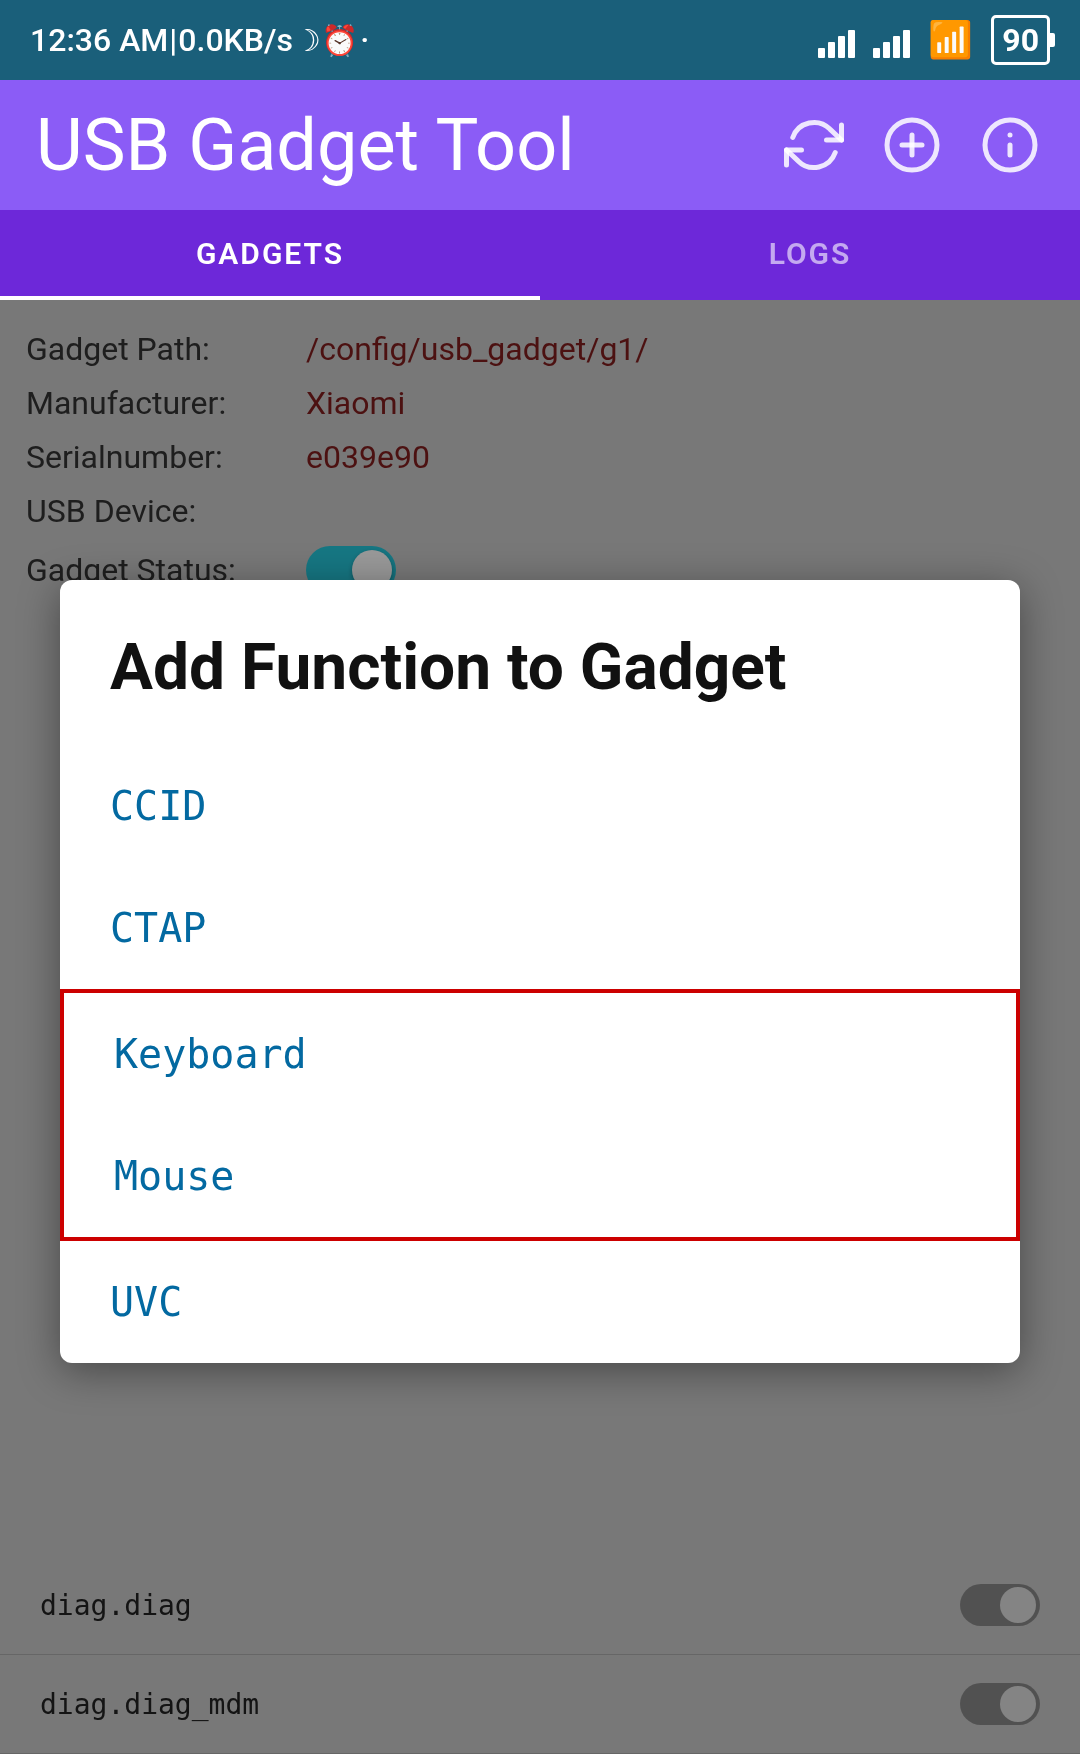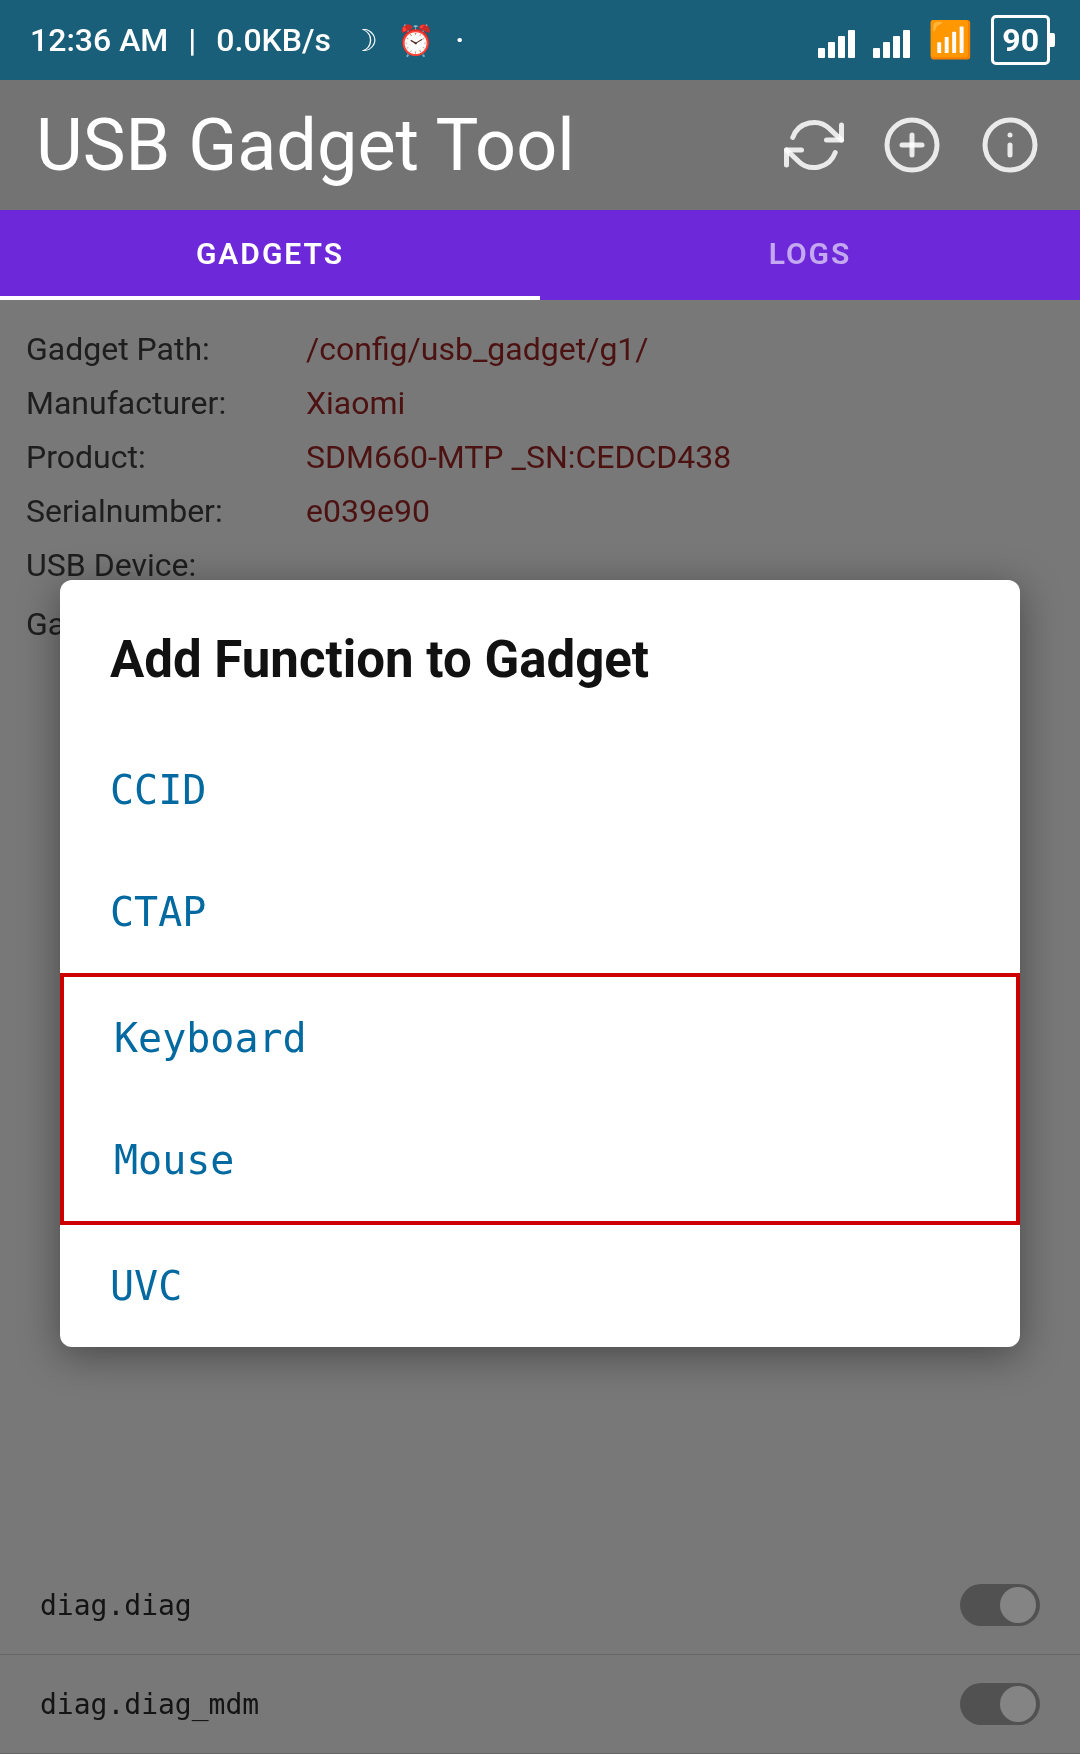--- a/index.html
+++ b/index.html
@@ -25,21 +25,21 @@
       background: #1a5f7a;
       display: flex;
       align-items: center;
       justify-content: space-between;
       padding: 0 30px;
     }
 
     .status-bar-left {
       display: flex;
       align-items: center;
-      gap: 20px;
+      gap: 1px;
       color: #ffffff;
       font-size: 32px;
       font-weight: 500;
     }
 
     .status-bar-right {
       display: flex;
       align-items: center;
       gap: 18px;
       color: #ffffff;
@@ -82,21 +82,21 @@
       width: 5px;
       height: 14px;
       background: #ffffff;
       border-radius: 0 2px 2px 0;
     }
 
     
     .app-bar {
       width: 100%;
       height: 130px;
-      background: #737373;
+      background: #8b5cf6;
       display: flex;
       align-items: center;
       justify-content: space-between;
       padding: 0 36px;
     }
 
     .app-title {
       font-size: 72px;
       font-weight: 400;
       color: #ffffff;
@@ -227,21 +227,21 @@
       left: 60px;
       right: 60px;
       background: #ffffff;
       border-radius: 12px;
       z-index: 20;
       overflow: hidden;
       box-shadow: 0 8px 40px rgba(0,0,0,0.4);
     }
 
     .dialog-title {
-      font-size: 51px;
+      font-size: 64px;
       font-weight: 700;
       color: #111111;
       padding: 50px 50px 40px 50px;
     }
 
     .dialog-item {
       padding: 38px 50px;
       font-size: 40px;
       font-family: monospace;
       color: #0369a1;
@@ -367,24 +367,20 @@
 
   <div class="info-row">
     <span class="info-label">Gadget Path:</span>
     <span class="info-value">/config/usb_gadget/g1/</span>
   </div>
   <div class="info-row">
     <span class="info-label">Manufacturer:</span>
     <span class="info-value">Xiaomi</span>
   </div>
   <div class="info-row">
-    <span class="info-label">Product:</span>
-    <span class="info-value">SDM660-MTP _SN:CEDCD438</span>
-  </div>
-  <div class="info-row">
     <span class="info-label">Serialnumber:</span>
     <span class="info-value">e039e90</span>
   </div>
   <div class="info-row">
     <span class="info-label">USB Device:</span>
   </div>
 
   <div class="gadget-status-row">
     <span class="gadget-status-label">Gadget Status:</span>
     <div class="toggle-switch">

